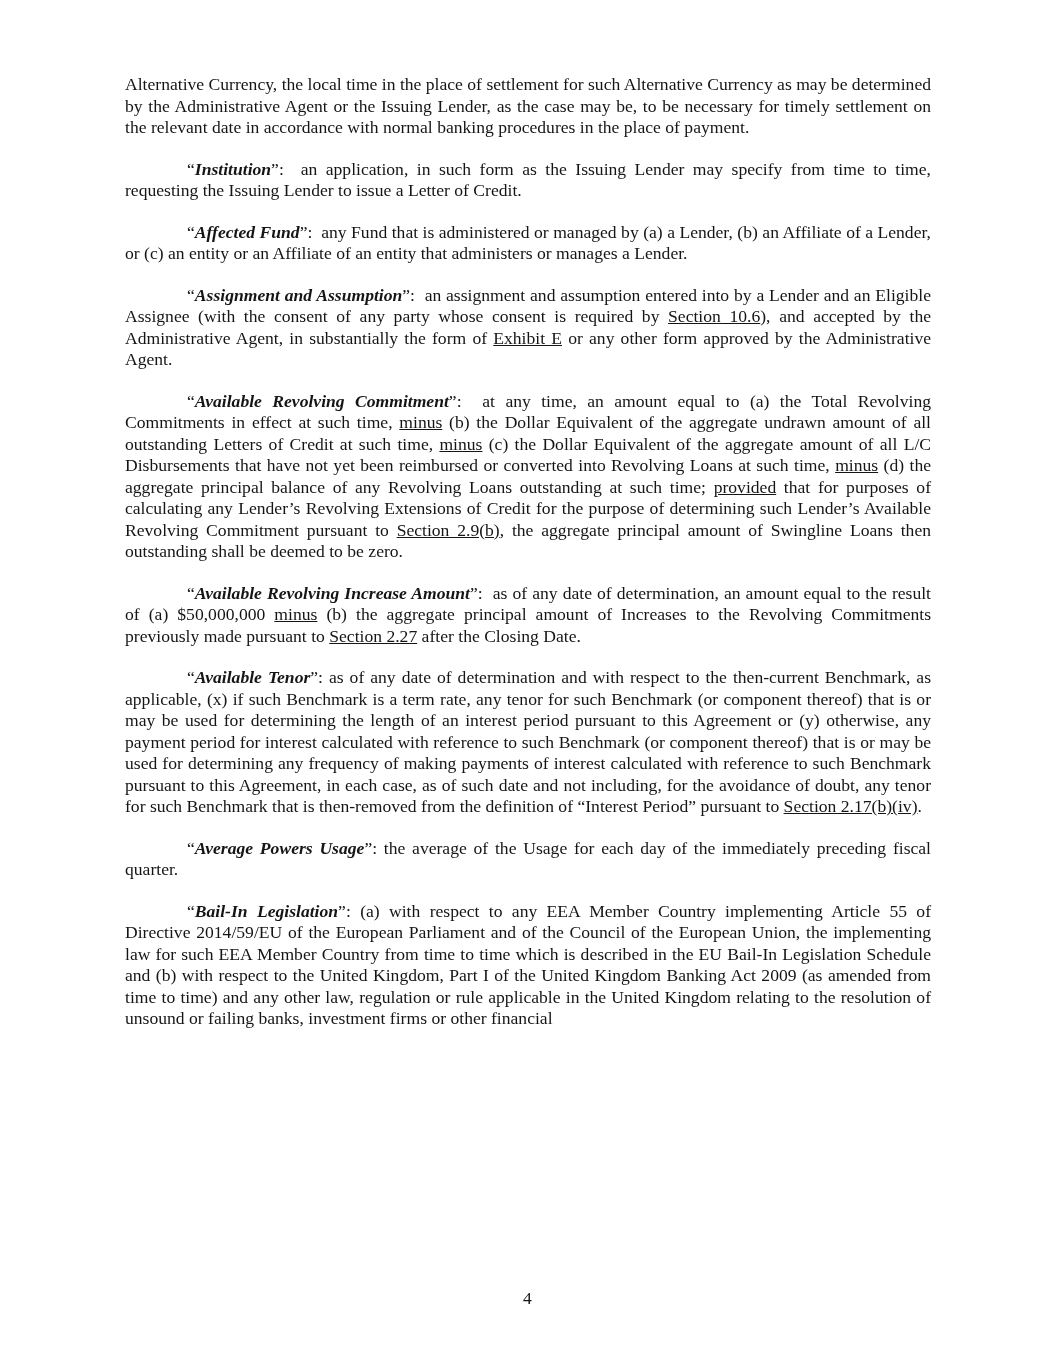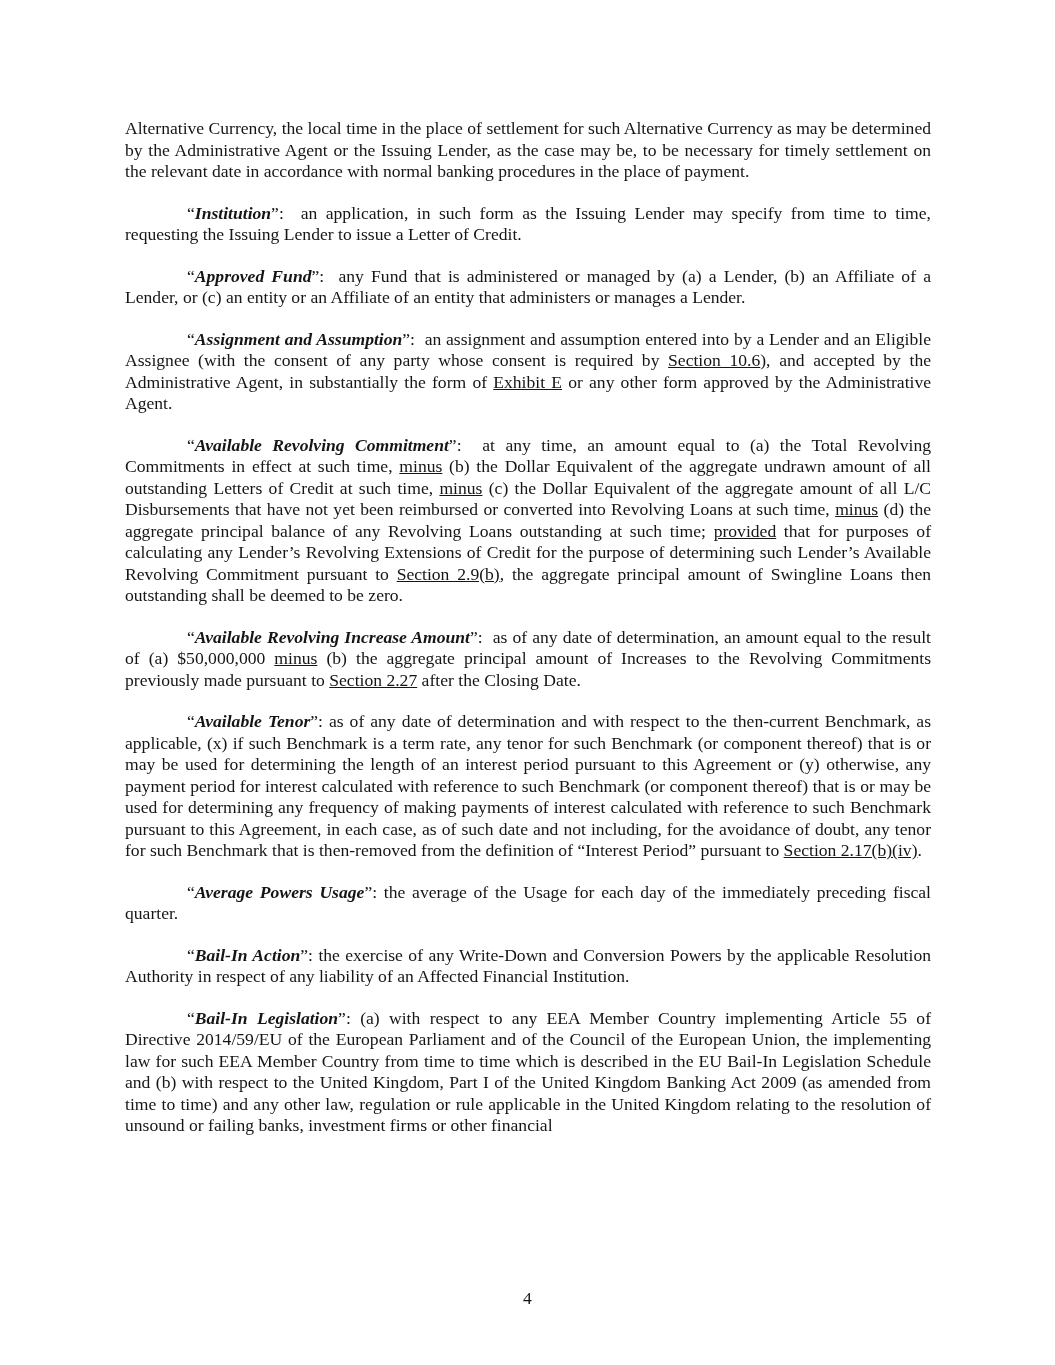--- a/index.html
+++ b/index.html
@@ -11,21 +11,21 @@
     width: 1055px;
     font-family: "Liberation Serif", "DejaVu Serif", serif;
     color: #151515;
   }
   .page {
     position: relative;
     width: 1055px;
     height: 1365px;
     background: #ffffff;
     box-sizing: border-box;
-    padding: 118px 124px 0 125px;
+    padding: 74px 124px 0 125px;
     overflow: hidden;
   }
   .doc-body {
     font-size: 17.6px;
     line-height: 21.5px;
     text-align: justify;
   }
   p.para {
     margin: 0 0 20px 0;
     padding: 0;
@@ -51,23 +51,22 @@
     color: #151515;
   }
 </style>
 </head>
 <body>
 
 <div class="page">
   <div class="doc-body">
       <p class="para"><span>Alternative Currency, the local time in the place of settlement for such Alternative Currency as may be determined by the Administrative Agent or the Issuing Lender, as the case may be, to be necessary for timely settlement on the relevant date in accordance with normal banking procedures in the place of payment.</span></p>
       <p class="para indent"><span>“</span><span class="term">Institution</span><span>”:&nbsp; an application, in such form as the Issuing Lender may specify from time to time, requesting the Issuing Lender to issue a Letter of Credit.</span></p>
-      <p class="para indent"><span>“</span><span class="term">Approved Fund</span><span>”:&nbsp; any Fund that is administered or managed by (a) a Lender, (b) an Affiliate of a Lender, or (c) an entity or an Affiliate of an entity that administers or manages a Lender.</span></p>
+      <p class="para indent"><span>“</span><span class="term">Affected Fund</span><span>”:&nbsp; any Fund that is administered or managed by (a) a Lender, (b) an Affiliate of a Lender, or (c) an entity or an Affiliate of an entity that administers or manages a Lender.</span></p>
       <p class="para indent"><span>“</span><span class="term">Assignment and Assumption</span><span>”:&nbsp; an assignment and assumption entered into by a Lender and an Eligible Assignee (with the consent of any party whose consent is required by </span><span class="ref">Section 10.6</span><span>), and accepted by the Administrative Agent, in substantially the form of </span><span class="ref">Exhibit E</span><span> or any other form approved by the Administrative Agent.</span></p>
       <p class="para indent"><span>“</span><span class="term">Available Revolving Commitment</span><span>”:&nbsp; at any time, an amount equal to (a) the Total Revolving Commitments in effect at such time, </span><span class="ref">minus</span><span> (b) the Dollar Equivalent of the aggregate undrawn amount of all outstanding Letters of Credit at such time, </span><span class="ref">minus</span><span> (c) the Dollar Equivalent of the aggregate amount of all L/C Disbursements that have not yet been reimbursed or converted into Revolving Loans at such time, </span><span class="ref">minus</span><span> (d) the aggregate principal balance of any Revolving Loans outstanding at such time; </span><span class="ref">provided</span><span> that for purposes of calculating any Lender’s Revolving Extensions of Credit for the purpose of determining such Lender’s Available Revolving Commitment pursuant to </span><span class="ref">Section 2.9(b)</span><span>, the aggregate principal amount of Swingline Loans then outstanding shall be deemed to be zero.</span></p>
       <p class="para indent"><span>“</span><span class="term">Available Revolving Increase Amount</span><span>”:&nbsp; as of any date of determination, an amount equal to the result of (a) $50,000,000 </span><span class="ref">minus</span><span> (b) the aggregate principal amount of Increases to the Revolving Commitments previously made pursuant to </span><span class="ref">Section 2.27</span><span> after the Closing Date.</span></p>
       <p class="para indent"><span>“</span><span class="term">Available Tenor</span><span>”: as of any date of determination and with respect to the then-current Benchmark, as applicable, (x) if such Benchmark is a term rate, any tenor for such Benchmark (or component thereof) that is or may be used for determining the length of an interest period pursuant to this Agreement or (y) otherwise, any payment period for interest calculated with reference to such Benchmark (or component thereof) that is or may be used for determining any frequency of making payments of interest calculated with reference to such Benchmark pursuant to this Agreement, in each case, as of such date and not including, for the avoidance of doubt, any tenor for such Benchmark that is then-removed from the definition of “Interest Period” pursuant to </span><span class="ref">Section 2.17(b)(iv)</span><span>.</span></p>
       <p class="para indent"><span>“</span><span class="term">Average Powers Usage</span><span>”: the average of the Usage for each day of the immediately preceding fiscal quarter.</span></p>
-      <p class="para indent"><span>“</span><span class="term">Bail-In Action</span><span>”: the exercise of any Write-Down and Conversion Powers by the applicable Resolution Authority in respect of any liability of an Affected Financial Institution.</span></p>
       <p class="para indent"><span>“</span><span class="term">Bail-In Legislation</span><span>”: (a) with respect to any EEA Member Country implementing Article 55 of Directive 2014/59/EU of the European Parliament and of the Council of the European Union, the implementing law for such EEA Member Country from time to time which is described in the EU Bail-In Legislation Schedule and (b) with respect to the United Kingdom, Part I of the United Kingdom Banking Act 2009 (as amended from time to time) and any other law, regulation or rule applicable in the United Kingdom relating to the resolution of unsound or failing banks, investment firms or other financial</span></p>
     </div>
   <div class="page-number">4</div>
 </div>
 
 </body></html>

